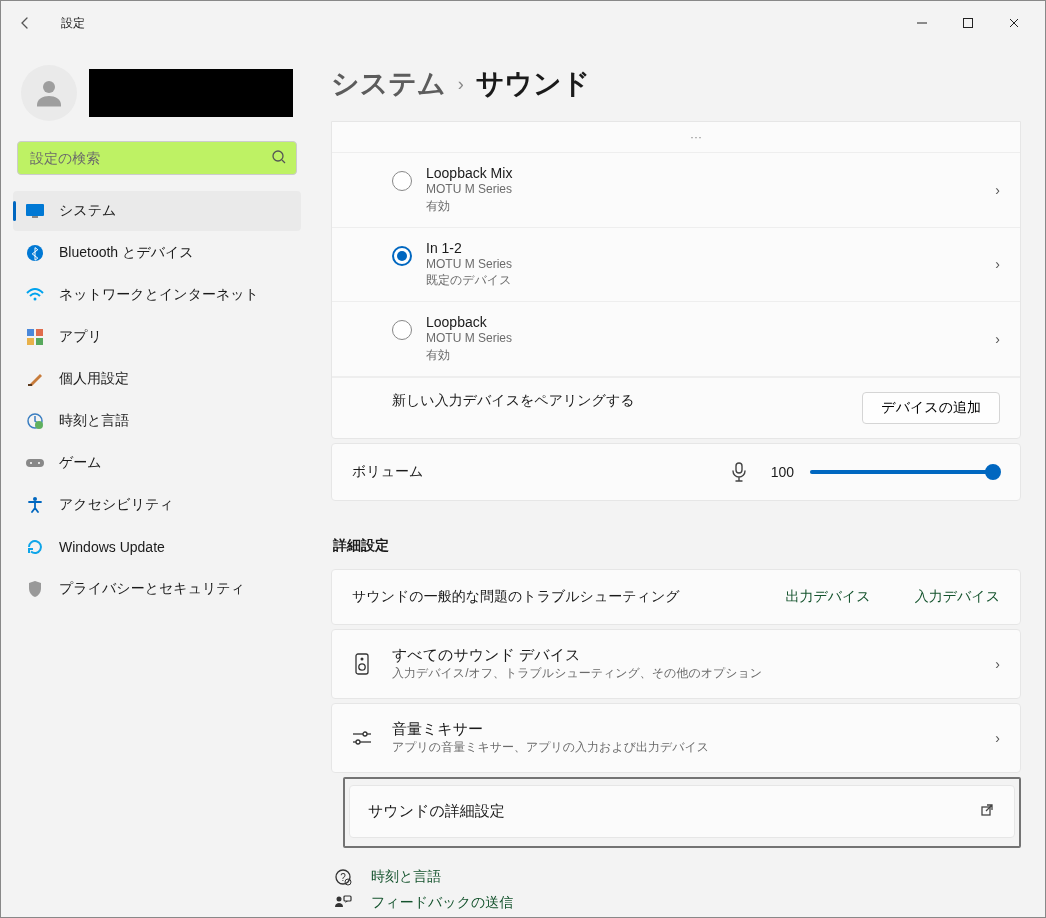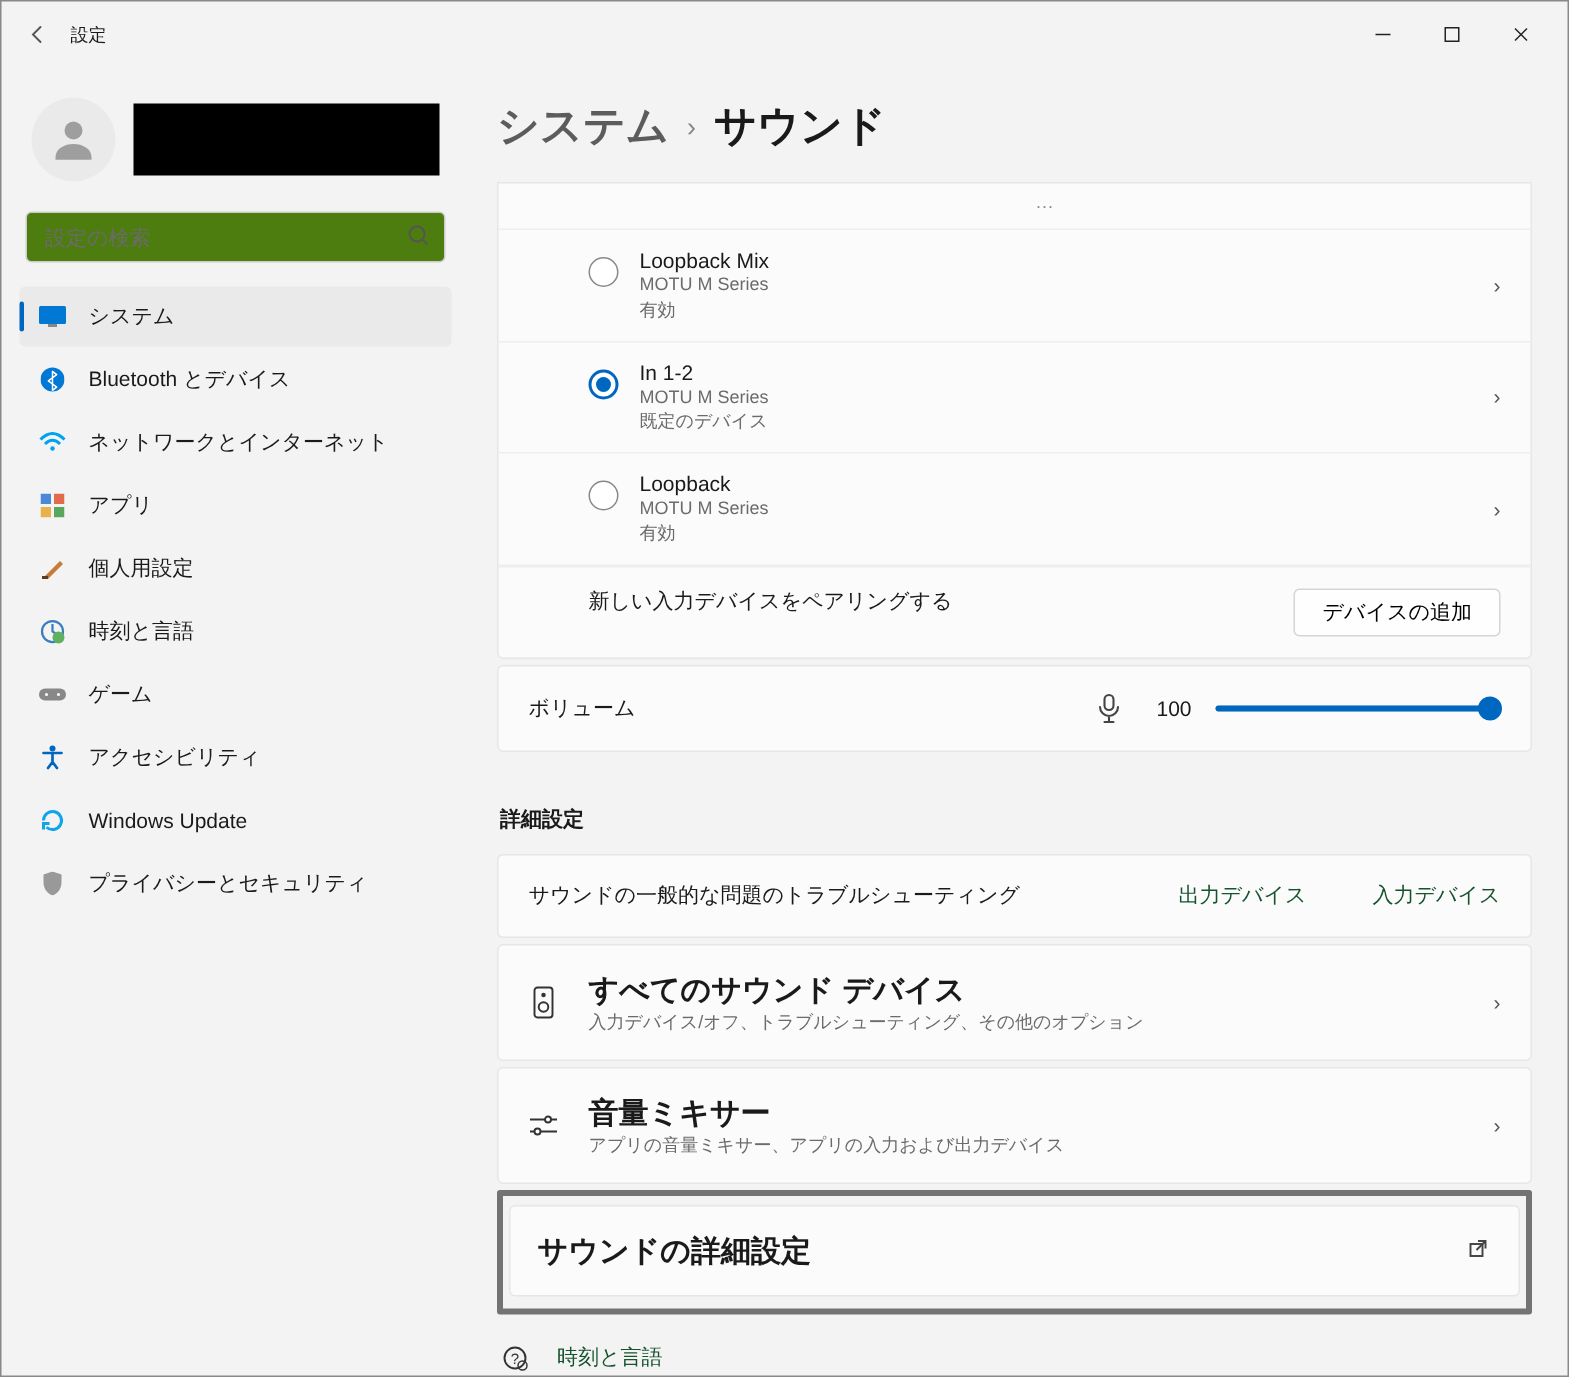--- a/index.html
+++ b/index.html
@@ -8,40 +8,40 @@
   font-size: 14px;
   background: #f3f3f3;
   color: #1a1a1a;
   width: 1046px; height: 918px; overflow: hidden;
   border: 1px solid #888;
 }
 .titlebar {
   height: 44px; display: flex; align-items: center; padding: 0 8px;
   justify-content: space-between;
 }
-.titlebar-left { display: flex; align-items: center; gap: 6px; }
+.titlebar-left { display: flex; align-items: center; gap: 20px; }
 .titlebar-back {
   width: 32px; height: 32px; display:flex; align-items:center; justify-content:center;
   border-radius:4px; cursor:pointer;
 }
 .titlebar-title { font-size:12px; color:#1a1a1a; }
 .titlebar-right { display:flex; }
 .tb-btn { width:46px; height:32px; display:flex; align-items:center; justify-content:center; cursor:pointer; }
 
 .body-area { display:flex; height:calc(100% - 44px); }
 .sidebar { width:310px; padding:12px 10px 12px 12px; display:flex; flex-direction:column; }
 .user-row { display:flex; align-items:center; gap:12px; padding:8px 8px 16px 8px; }
 .avatar { width:56px; height:56px; border-radius:50%; background:#eaeaea; display:flex; align-items:center; justify-content:center; }
 .avatar svg { fill:#9e9e9e; }
 .user-info { flex:1; height:48px; background:#000; }
 
 .search { position:relative; margin:4px 4px 16px 4px; }
 .search input {
   width:100%; height:34px; border:1px solid #ccc; border-radius:4px;
-  background:#4d7c0f; padding:0 34px 0 12px; font-size:14px; outline:none;
+  background:#bef264; padding:0 34px 0 12px; font-size:14px; outline:none;
 }
 .search input::placeholder { color:#6b6b6b; }
 .search-icon { position:absolute; right:10px; top:8px; color:#555; pointer-events:none; }
 
 .nav { display:flex; flex-direction:column; gap:2px; }
 .nav-item {
   display:flex; align-items:center; gap:14px; padding:8px 12px;
   height:40px; border-radius:4px; cursor:pointer; position:relative;
 }
 .nav-item.selected { background:#eaeaea; }
@@ -102,25 +102,25 @@
 .ts-card { padding:18px 20px; display:flex; align-items:center; justify-content:space-between; }
 .ts-links { display:flex; gap:44px; }
 .link { color:#14532d; font-size:14px; cursor:pointer; }
 
 .setting-row {
   display:flex; align-items:center; padding:16px 20px 16px 18px; cursor:pointer;
   gap:18px;
 }
 .setting-row .s-icon { width:24px; display:flex; justify-content:center; color:#333; }
 .setting-row .s-body { flex:1; }
-.setting-row .s-title { font-size:20px;font-weight:bold; }
+.setting-row .s-title { font-size:15px; }
 .setting-row .s-sub { font-size:12px; color:#6b6b6b; }
 .setting-row .chev-r { color:#555; }
 
-.highlight-box { border:4px solid #737373; border-radius:2px; padding:6px 4px 8px 4px; margin-top:2px; }
+.highlight-box { border:2px solid #737373; border-radius:2px; padding:6px 4px 8px 4px; margin-top:2px;margin-left:12px; }
 
 .help-row { display:flex; align-items:center; gap:16px; margin:20px 0 8px 0; }
 .help-icon { width:24px; display:flex; justify-content:center; color:#333; }
 
 </style>
 </head>
 <body>
 
 <div class="titlebar">
   <div class="titlebar-left">

